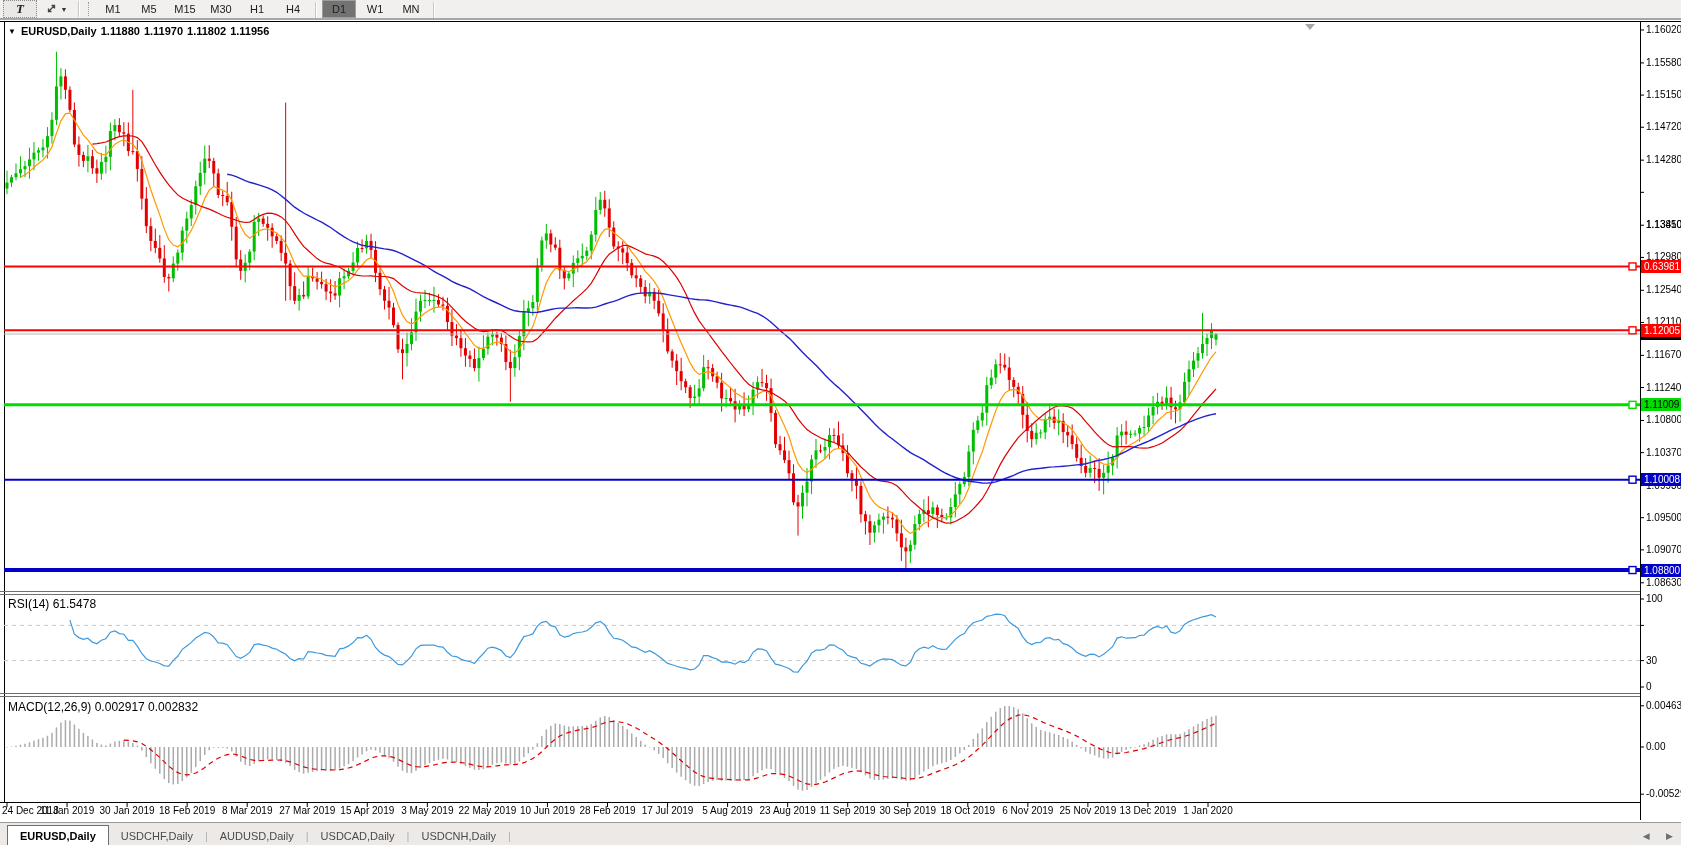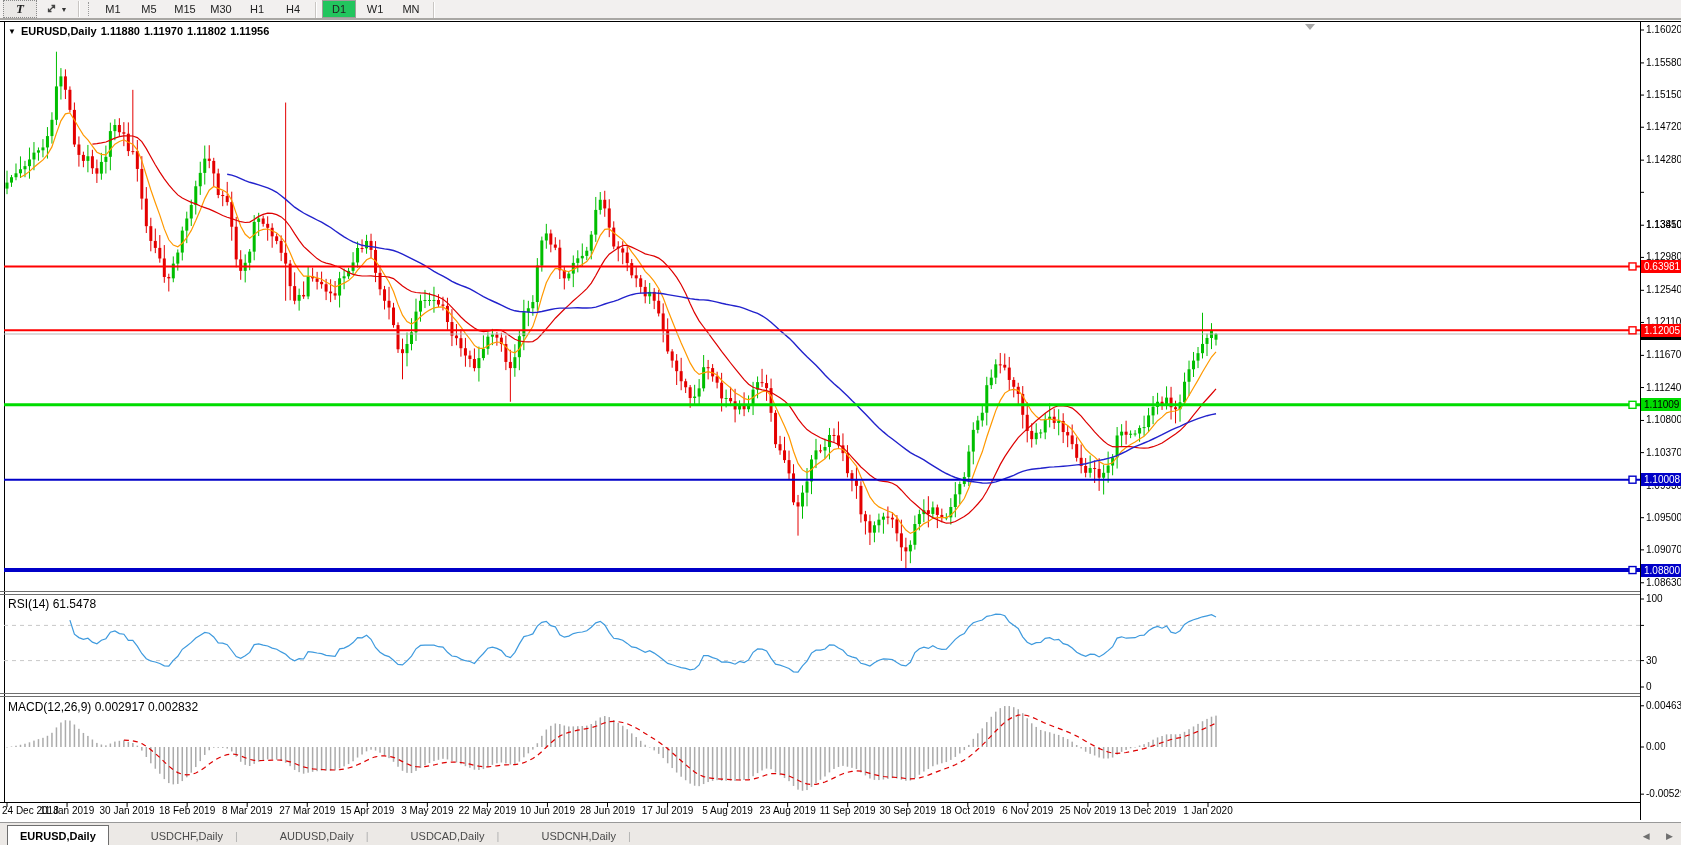--- a/index.html
+++ b/index.html
@@ -7,42 +7,42 @@
        font-family:"Liberation Sans",sans-serif;background:#fff;}
   
   .toolbar{position:absolute;left:0;top:0;width:1681px;height:20px;
            background:#f2f0ef;border-bottom:2px solid #a9a7a4;
            display:flex;align-items:center;padding-left:2px;box-sizing:border-box;}
   .tbtn{display:flex;align-items:center;justify-content:center;height:16px;
         min-width:24px;padding:0 4px;margin:0 1px;font-size:11px;color:#222;
         background:transparent;border:1px solid transparent;
         font-family:"Liberation Sans",sans-serif;cursor:default;}
   .tbtn.checked{border:1px dotted #8a8a8a;background:#eae8e6;}
-  .tbtn.active{background:#22c55e;border:1px solid #9f9d9a;}
+  .tbtn.active{background:#737373;border:1px solid #9f9d9a;}
   .ttool{font-family:"Liberation Serif",serif;font-weight:bold;font-style:italic;font-size:13px;}
   .caret{font-size:7px;color:#333;margin-left:3px;}
   .sep{width:0;height:16px;border-left:1px solid #c9c6c3;border-right:1px solid #ffffff;margin:0 4px;}
   .grip{width:2px;height:14px;border-left:1px dotted #9a9a9a;margin:0 4px;}
   
   .quote{position:absolute;left:8px;top:25px;font-size:11px;font-weight:bold;color:#000;
          white-space:nowrap;z-index:6;}
   .quote .qcaret{font-size:8px;margin-right:5px;position:relative;top:-1px;}
   .quote span{margin-right:4px;}
   .ind-label{position:absolute;left:8px;font-size:12px;color:#000;z-index:6;white-space:nowrap;}
   .ytick{position:absolute;left:1646px;width:35px;height:12px;line-height:12px;
          font-size:10px;color:#000;white-space:nowrap;overflow:hidden;z-index:3;}
   .level-label{position:absolute;left:1641px;width:40px;height:13px;line-height:13px;
                font-size:10px;padding-left:3px;box-sizing:border-box;white-space:nowrap;
                overflow:hidden;z-index:4;}
   .xdate{position:absolute;top:805px;font-size:10px;color:#000;white-space:nowrap;z-index:3;}
   .axis-zone{position:absolute;z-index:2;}
   
   .tabbar{position:absolute;left:0;top:822px;width:1681px;height:23px;background:#ece9e6;
           border-top:1px solid #999;display:flex;align-items:flex-end;z-index:8;}
-  .tab{height:19px;line-height:19px;padding:0 12px;font-size:11px;color:#4a4a4a;cursor:default;margin-left:30px;}
+  .tab{height:19px;line-height:19px;padding:0 12px;font-size:11px;color:#4a4a4a;cursor:default;}
   .tab.active{background:#fff;border:1px solid #6e6e6e;border-bottom:none;height:20px;
               line-height:20px;color:#000;font-weight:bold;margin-left:7px;}
   .tabsep{color:#b0b0b0;line-height:19px;font-size:11px;}
   .tab-arrows{position:absolute;right:8px;bottom:5px;color:#6f6f6f;font-size:9px;}
   .tab-arrows span{margin-left:14px;cursor:default;}
   svg{position:absolute;left:0;top:0;z-index:1;}
 </style>
 </head>
 <body>
 
@@ -1025,21 +1025,21 @@
       <div class="xdate" style="left: 2px;">24 Dec 2018</div>
       <div class="xdate" style="left: 67.05px; transform: translateX(-50%);">11 Jan 2019</div>
       <div class="xdate" style="left: 127.1px; transform: translateX(-50%);">30 Jan 2019</div>
       <div class="xdate" style="left: 187.15px; transform: translateX(-50%);">18 Feb 2019</div>
       <div class="xdate" style="left: 247.2px; transform: translateX(-50%);">8 Mar 2019</div>
       <div class="xdate" style="left: 307.25px; transform: translateX(-50%);">27 Mar 2019</div>
       <div class="xdate" style="left: 367.3px; transform: translateX(-50%);">15 Apr 2019</div>
       <div class="xdate" style="left: 427.35px; transform: translateX(-50%);">3 May 2019</div>
       <div class="xdate" style="left: 487.4px; transform: translateX(-50%);">22 May 2019</div>
       <div class="xdate" style="left: 547.45px; transform: translateX(-50%);">10 Jun 2019</div>
-      <div class="xdate" style="left: 607.5px; transform: translateX(-50%);">28 Jun 2019</div>
+      <div class="xdate" style="left: 607.5px; transform: translateX(-50%);">28 Feb 2019</div>
       <div class="xdate" style="left: 667.55px; transform: translateX(-50%);">17 Jul 2019</div>
       <div class="xdate" style="left: 727.6px; transform: translateX(-50%);">5 Aug 2019</div>
       <div class="xdate" style="left: 787.65px; transform: translateX(-50%);">23 Aug 2019</div>
       <div class="xdate" style="left: 847.7px; transform: translateX(-50%);">11 Sep 2019</div>
       <div class="xdate" style="left: 907.75px; transform: translateX(-50%);">30 Sep 2019</div>
       <div class="xdate" style="left: 967.8px; transform: translateX(-50%);">18 Oct 2019</div>
       <div class="xdate" style="left: 1027.85px; transform: translateX(-50%);">6 Nov 2019</div>
       <div class="xdate" style="left: 1087.9px; transform: translateX(-50%);">25 Nov 2019</div>
       <div class="xdate" style="left: 1147.95px; transform: translateX(-50%);">13 Dec 2019</div>
       <div class="xdate" style="left: 1208px; transform: translateX(-50%); text-align: center;">1 Jan 2020</div>

